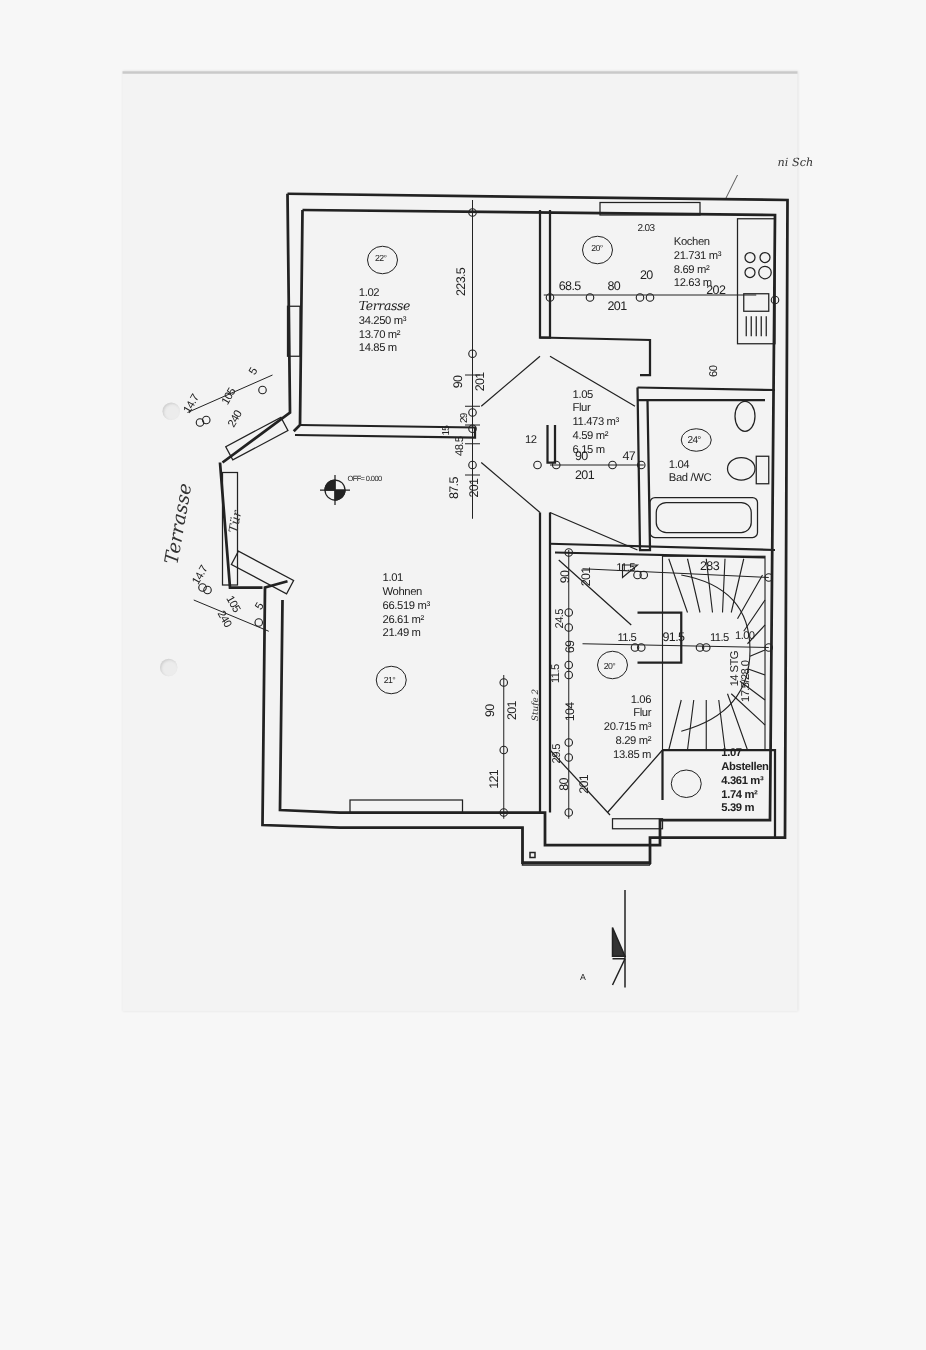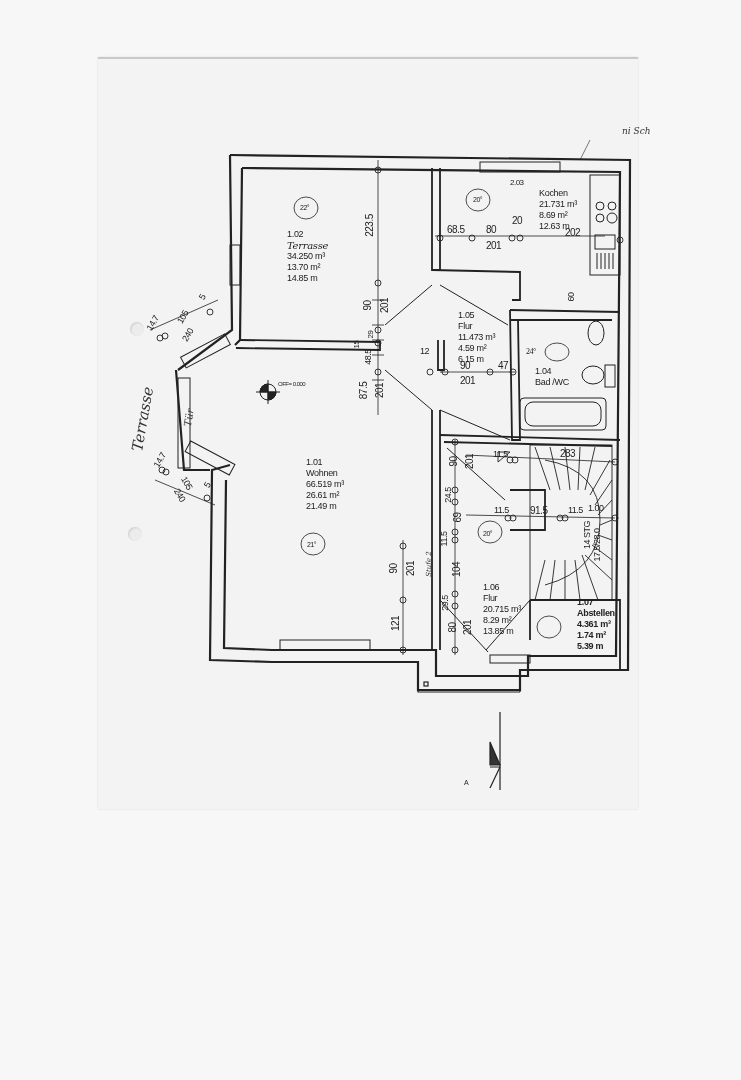--- a/index.html
+++ b/index.html
@@ -200,38 +200,38 @@
   <div>1.04</div>
   <div>Bad /WC</div>
 </div>
 <div class="room-label" style="left:306px;top:457px;">
   <div>1.01</div>
   <div>Wohnen</div>
   <div>66.519 m³</div>
   <div>26.61 m²</div>
   <div>21.49 m</div>
 </div>
-<div class="room-label" style="left:483px;top:582px;">
+<div class="room-label" style="left:483px;top:554px;text-align:right;">
   <div>1.06</div>
   <div>Flur</div>
   <div>20.715 m³</div>
   <div>8.29 m²</div>
   <div>13.85 m</div>
 </div>
 <div class="room-label" style="left:577px;top:597px;font-weight:bold;">
   <div>1.07</div>
   <div>Abstellen</div>
   <div>4.361 m³</div>
   <div>1.74 m²</div>
   <div>5.39 m</div>
 </div>
 
 <div class="dim" style="left:300px;top:204px;font-size:7px;">22°</div>
 <div class="dim" style="left:473px;top:196px;font-size:7px;">20°</div>
-<div class="dim" style="left:526px;top:347px;font-size:8px;font-family:Liberation Serif, serif;">24°</div>
+<div class="dim" style="left:550px;top:347px;font-size:8px;">24°</div>
 <div class="dim" style="left:307px;top:541px;font-size:7px;">21°</div>
 <div class="dim" style="left:483px;top:530px;font-size:7px;">20°</div>
 
 <div class="hand-note" style="left:110px;top:410px;font-size:15px;transform:rotate(-80deg);">Terrasse</div>
 <div class="hand-note" style="left:180px;top:412px;font-size:10px;transform:rotate(-80deg);">Tür</div>
 <div class="dim" style="left:278px;top:381px;font-size:6px;">OFF= 0.000</div>
 <div class="dim v" style="left:573px;top:530px;font-size:9px;">14 STG</div>
 <div class="dim v" style="left:580px;top:540px;font-size:9px;">17.5/28.0</div>
 <div class="dim" style="left:588px;top:503px;font-size:9px;">1.00</div>
 <div class="hand-note v" style="left:416px;top:560px;font-size:7px;">Stufe 2</div>

